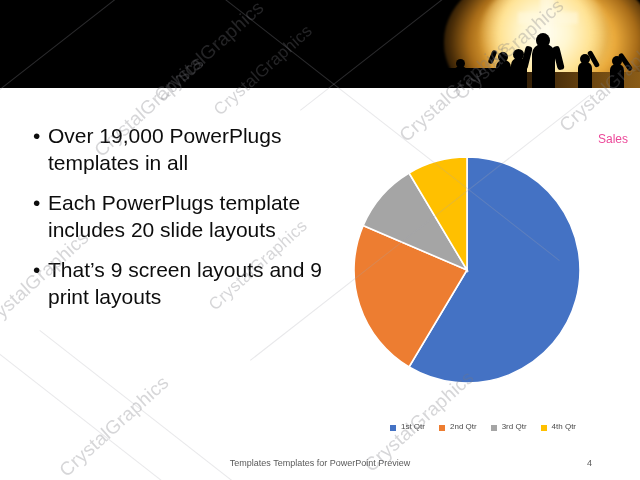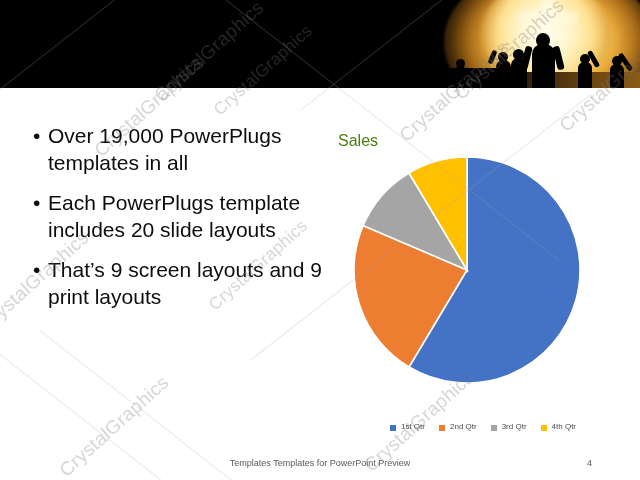--- a/index.html
+++ b/index.html
@@ -139,23 +139,23 @@
   
   #chart {
     position: absolute;
     left: 338px; top: 128px;
     width: 290px; height: 305px;
   }
   #chart-title {
     position: absolute;
     left: 0; top: 4px;
     width: 290px;
-    text-align: left;
-    font-size: 16px;
-    color: #4d7c0f;
+    text-align: right;
+    font-size: 12px;
+    color: #ec4899;
   }
   #pie-wrap {
     position: absolute;
     left: 15px; top: 28px;
     width: 228px; height: 228px;
   }
   #legend {
     position: absolute;
     left: 0; bottom: 2px;
     width: 290px;

